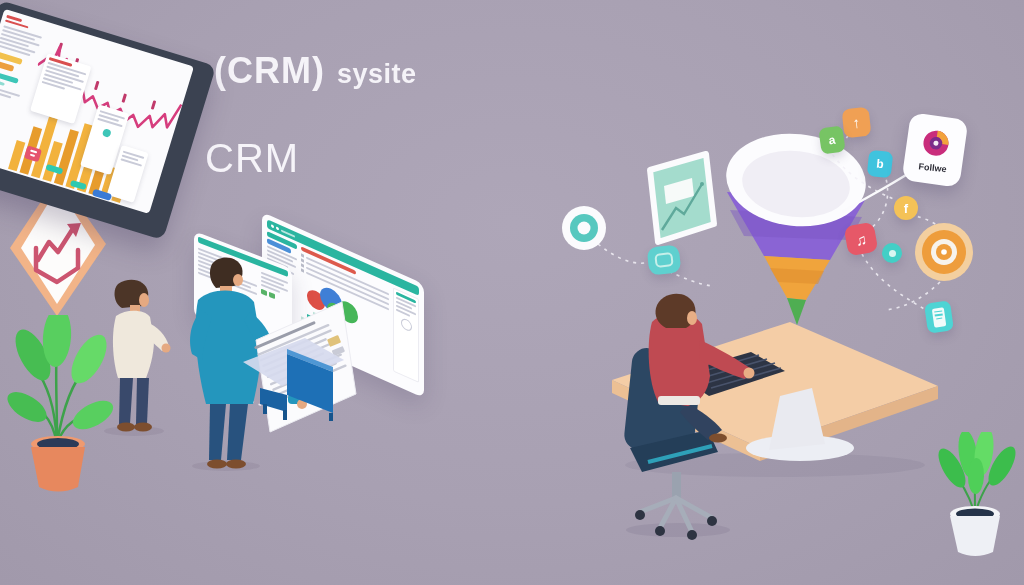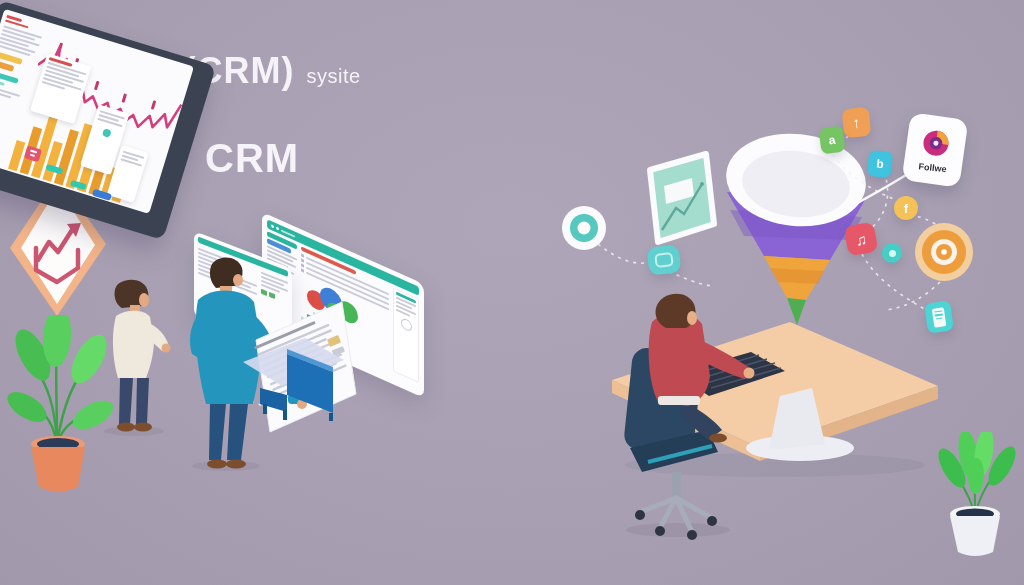--- a/index.html
+++ b/index.html
@@ -1,23 +1,23 @@
 <!DOCTYPE html>
 <html><head>
 <meta charset="utf-8">
 <style>
   html,body{margin:0;padding:0;background:#8f87a0;font-family:"Liberation Sans",sans-serif;}
   #stage{position:relative;width:1024px;height:585px;overflow:hidden;
          background:radial-gradient(ellipse at 50% 38%, #aea6b8 0%, #a8a0b2 55%, #a199ab 100%);}
   .abs{position:absolute;}
   
   .title{position:absolute;display:flex;align-items:baseline;gap:12px;color:#f5f3f8;}
-  .t-reg{font-size:20px;font-weight:400;letter-spacing:.5px;}
+  .t-reg{font-size:27px;font-weight:700;letter-spacing:.5px;}
   .t-bold{font-size:36px;font-weight:800;letter-spacing:1px;}
-  .crm-head{position:absolute;left:205px;top:136px;font-size:40px;font-weight:700;color:#f6f4f9;letter-spacing:1px;}
+  .crm-head{position:absolute;left:205px;top:136px;font-size:40px;font-weight:400;color:#f6f4f9;letter-spacing:1px;}
   
   .panel{position:absolute;background:#fcfcfe;border-radius:8px;box-shadow:0 10px 22px rgba(60,50,90,.18);}
   .bar{border-radius:2px;}
   .line{height:2px;border-radius:1px;background:#c9cbd8;margin:2px 0;}
   
   #monitor{left:700px;top:183px;width:212px;height:168px;transform:rotate(17deg);transform-origin:0 0;
            background:#3b4251;border-radius:10px;padding:7px;box-shadow:0 14px 26px rgba(50,40,80,.25);}
   #mscreen{position:relative;width:198px;height:154px;background:#fbfbfd;border-radius:4px;overflow:hidden;}
   .mcard{position:absolute;background:#ffffff;border-radius:3px;box-shadow:0 2px 5px rgba(60,60,90,.18);padding:3px;}
   .pill{position:absolute;border-radius:3px;}

